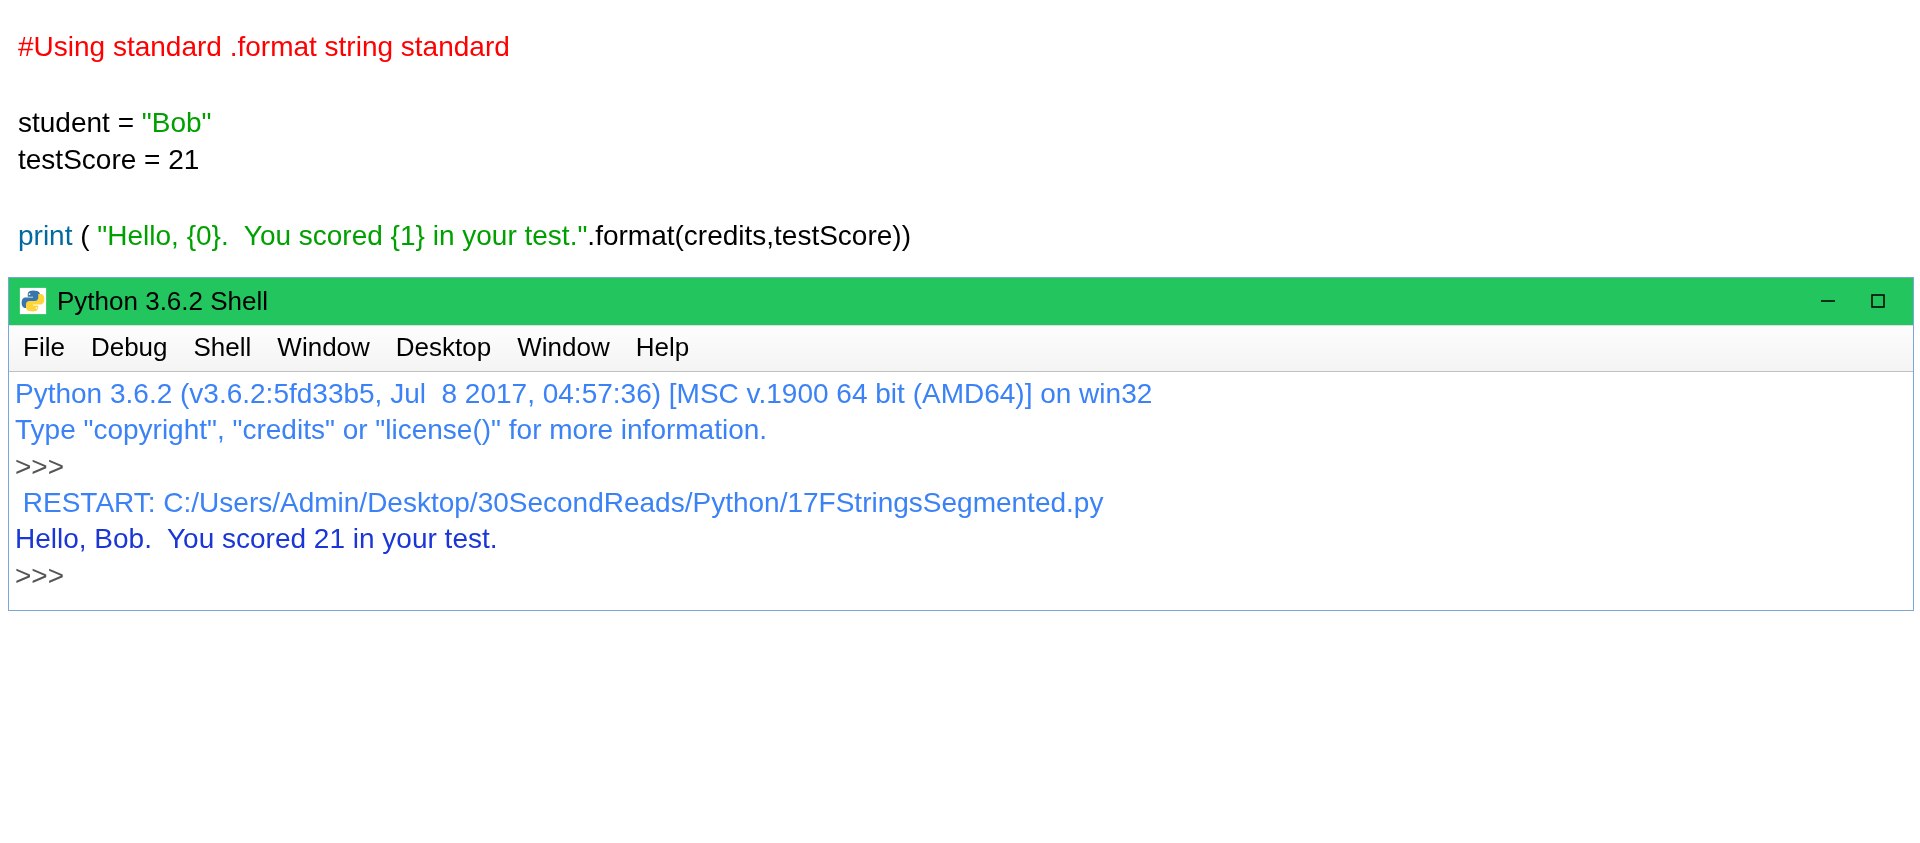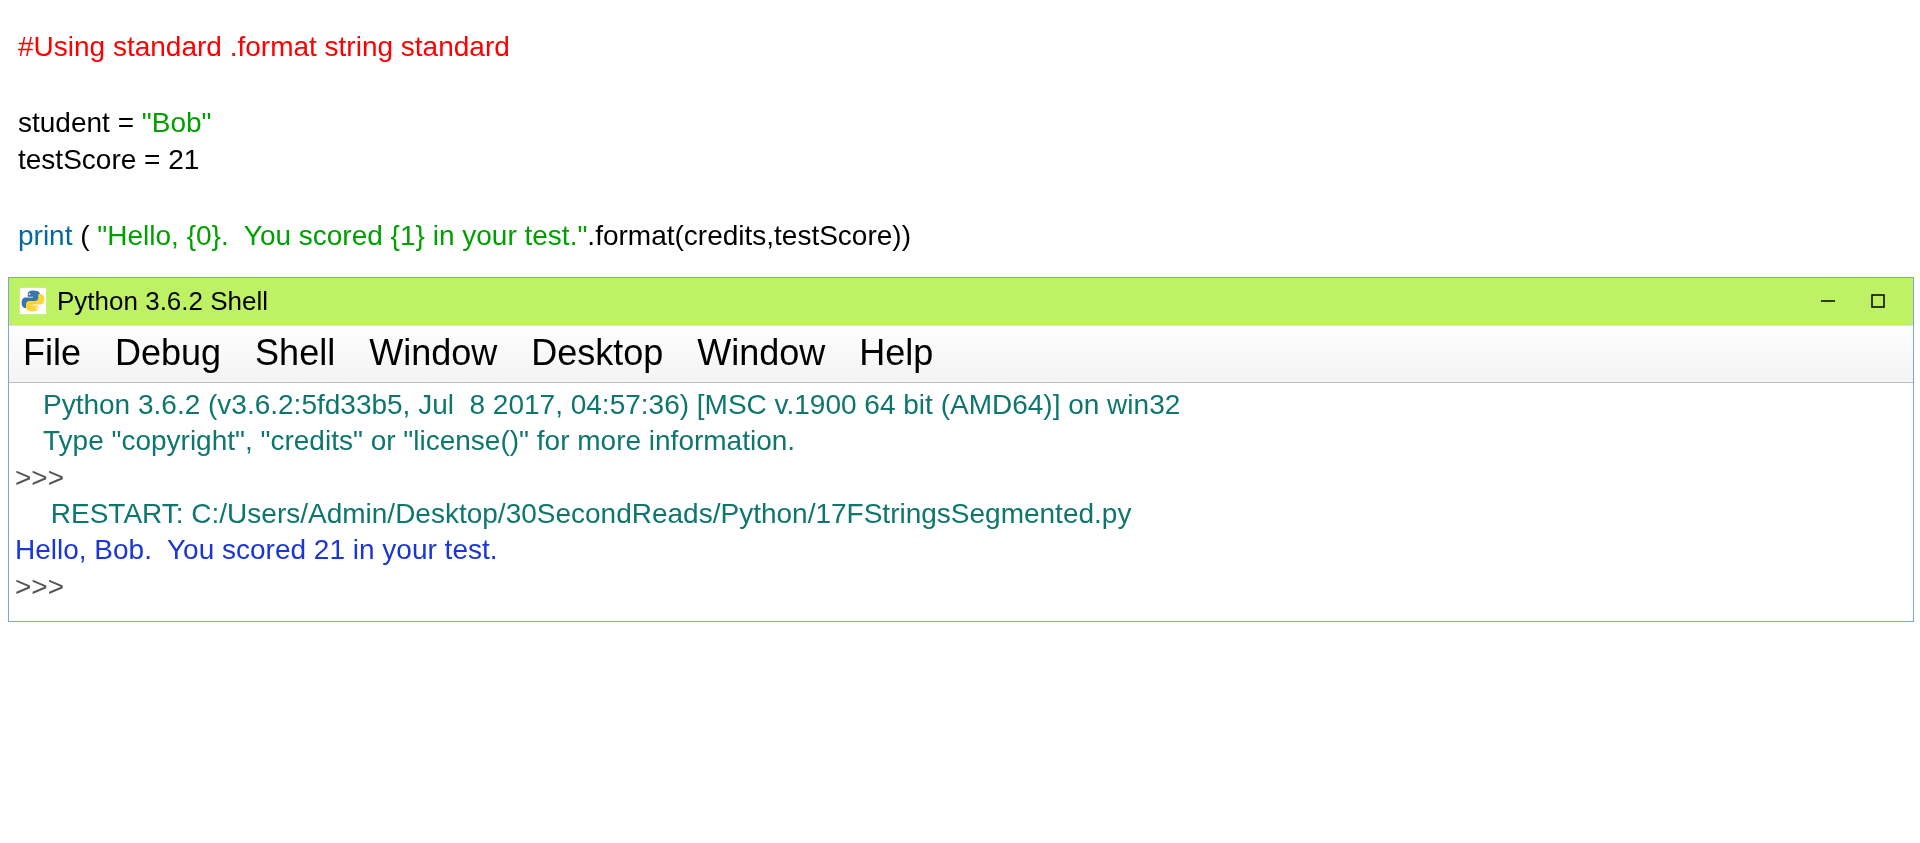--- a/index.html
+++ b/index.html
@@ -28,57 +28,57 @@
 
     .shell-window {
       margin: 10px 6px 0 8px;
       border: 1px solid #7aa7d8;
       background: #ffffff;
     }
     .titlebar {
       display: flex;
       align-items: center;
       height: 48px;
-      background: #bef264;
+      background: #22c55e;
       border-bottom: 1px solid #e0e0e0;
       padding: 0 10px;
     }
     .titlebar .icon {
       width: 28px; height: 28px;
       margin-right: 10px;
       display: inline-flex; align-items: center; justify-content: center;
     }
     .titlebar .title {
       font-size: 26px;
       color: #000;
       flex: 1;
     }
     .titlebar .winbtn {
       width: 50px; height: 32px;
       display: inline-flex; align-items: center; justify-content: center;
       font-size: 22px; color: #000;
     }
     .menubar {
       display: flex;
-      gap: 34px;
+      gap: 26px;
       padding: 6px 14px 8px 14px;
-      font-size: 36px;
+      font-size: 26px;
       color: #000;
       background: linear-gradient(#fdfdfd, #f4f4f4);
       border-bottom: 1px solid #c0c0c0;
     }
     .menubar .menuitem { cursor: default; }
     .shell-body {
       padding: 4px 10px 16px 6px;
       font-family: Arial, Helvetica, sans-serif;
       font-size: 28px;
       line-height: 1.3;
       white-space: pre-wrap;
     }
-    .shell-body .plain { color: #0f766e; margin-left: 28px; }
+    .shell-body .plain { color: #3b82f6; }
     .shell-body .prompt { color: #555; }
     .shell-body .out   { color: #1a36d6; }
   </style>
 </head>
 <body>
 
 <div class="editor-area">
 <pre><span class="tok-comment">#Using standard .format string standard</span>
 
 <span class="tok-name">student</span><span class="tok-punct"> = </span><span class="tok-str">"Bob"</span>

